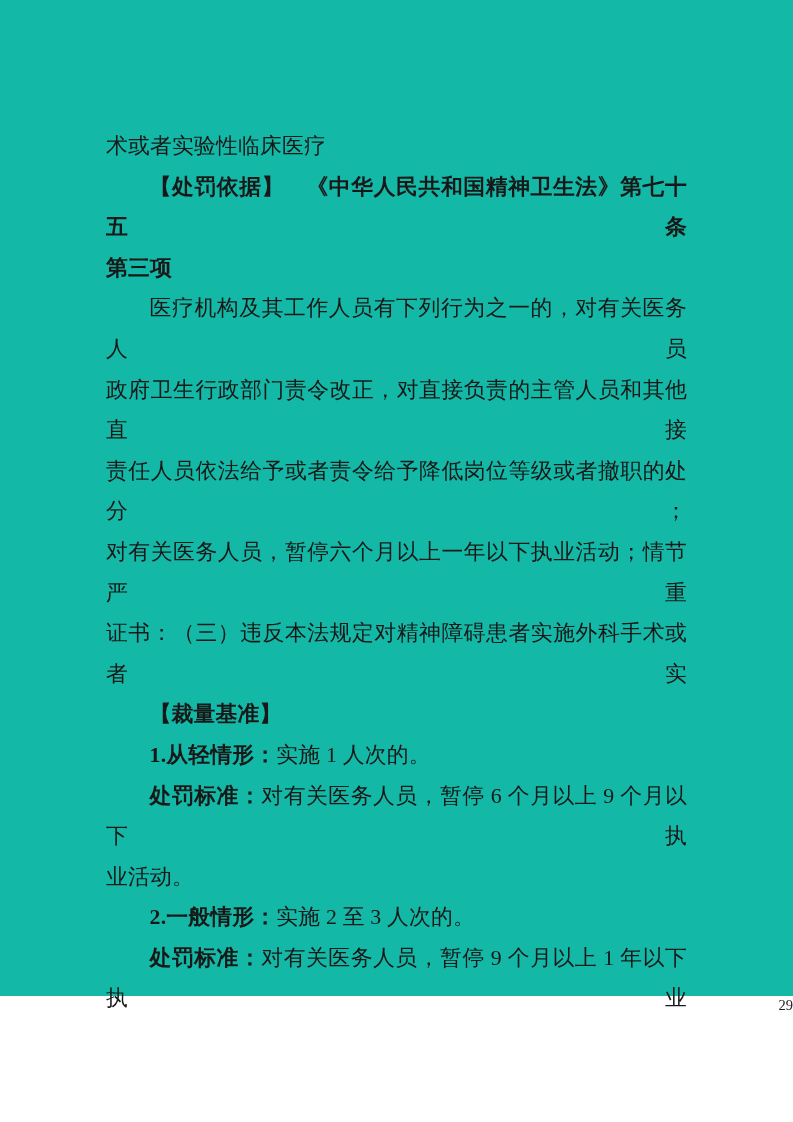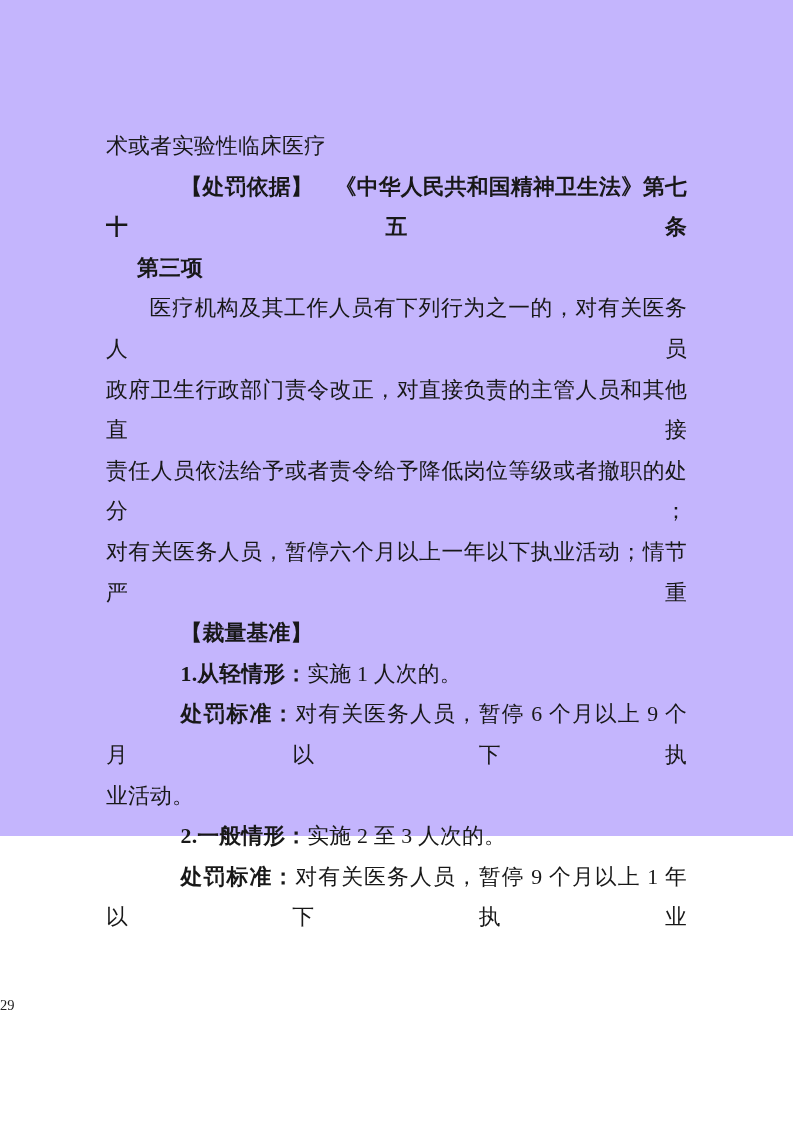--- a/index.html
+++ b/index.html
@@ -9,22 +9,22 @@
   body {
     width: 793px;
     height: 1122px;
     background: #ffffff;
     font-family: "Liberation Serif", "DejaVu Serif", serif;
     overflow: hidden;
   }
   .page {
     position: relative;
     width: 793px;
-    height: 836px;
-    background: #c4b5fd;
+    height: 996px;
+    background: #14b8a6;
   }
   .doc-content {
     position: absolute;
     left: 106px;
     top: 126px;
     width: 581px;
     font-size: 21.8px;
     line-height: 40.6px;
     color: #181818;
     letter-spacing: 0.2px;
@@ -39,28 +39,27 @@
   .line.fill {
     text-align: justify;
     text-align-last: justify;
     text-justify: inter-character;
   }
   .line.indent {
     text-indent: 2em;
   }
   .run-bold {
     font-weight: bold;
-    margin-left: 31px;
   }
   .page-footer {
     position: absolute;
     top: 997px;
     left: 0;
     width: 793px;
-    text-align: left;
+    text-align: right;
     font-size: 14.5px;
     color: #222222;
     font-family: "Liberation Serif", "DejaVu Serif", serif;
   }
 </style>
 </head>
 <body>
 
 <div class="page">
   <div class="doc-content" id="doc-content">
@@ -69,20 +68,21 @@
       </div>
       <div class="paragraph">
         <div class="line indent fill"><span class="run-bold">【处罚依据】　《中华人民共和国精神卫生法》第七十五条</span></div>
         <div class="line"><span class="run-bold">第三项</span></div>
       </div>
       <div class="paragraph">
         <div class="line indent fill"><span class="run">医疗机构及其工作人员有下列行为之一的，对有关医务人员</span></div>
         <div class="line fill"><span class="run">政府卫生行政部门责令改正，对直接负责的主管人员和其他直接</span></div>
         <div class="line fill"><span class="run">责任人员依法给予或者责令给予降低岗位等级或者撤职的处分；</span></div>
         <div class="line fill"><span class="run">对有关医务人员，暂停六个月以上一年以下执业活动；情节严重</span></div>
+        <div class="line fill"><span class="run">证书：（三）违反本法规定对精神障碍患者实施外科手术或者实</span></div>
       </div>
       <div class="paragraph">
         <div class="line indent"><span class="run-bold">【裁量基准】</span></div>
       </div>
       <div class="paragraph">
         <div class="line indent"><span class="run-bold">1.从轻情形：</span><span class="run">实施 1 人次的。</span></div>
       </div>
       <div class="paragraph">
         <div class="line indent fill"><span class="run-bold">处罚标准：</span><span class="run">对有关医务人员，暂停 6 个月以上 9 个月以下执</span></div>
         <div class="line"><span class="run">业活动。</span></div>

